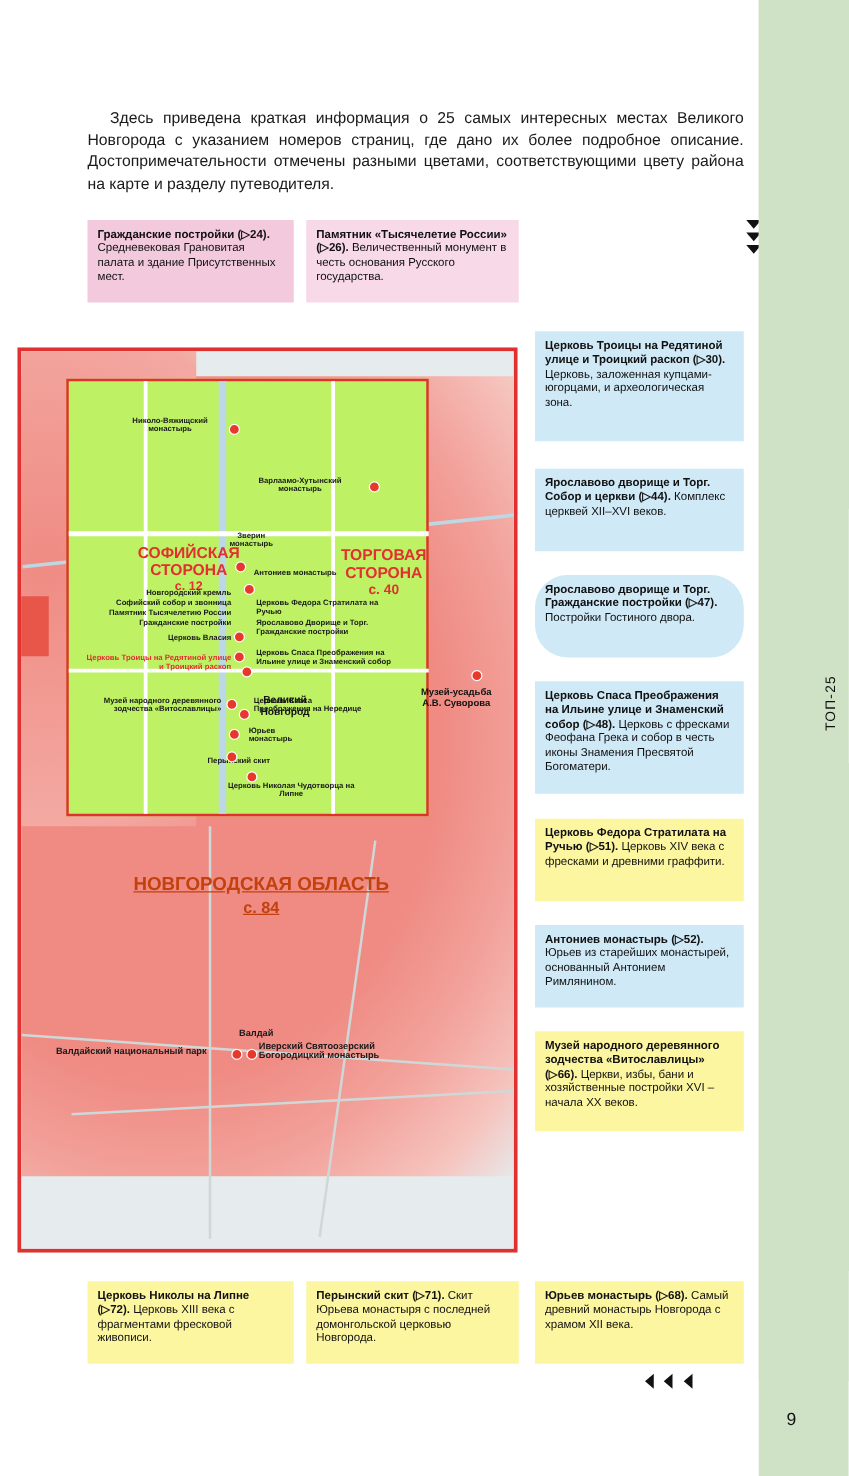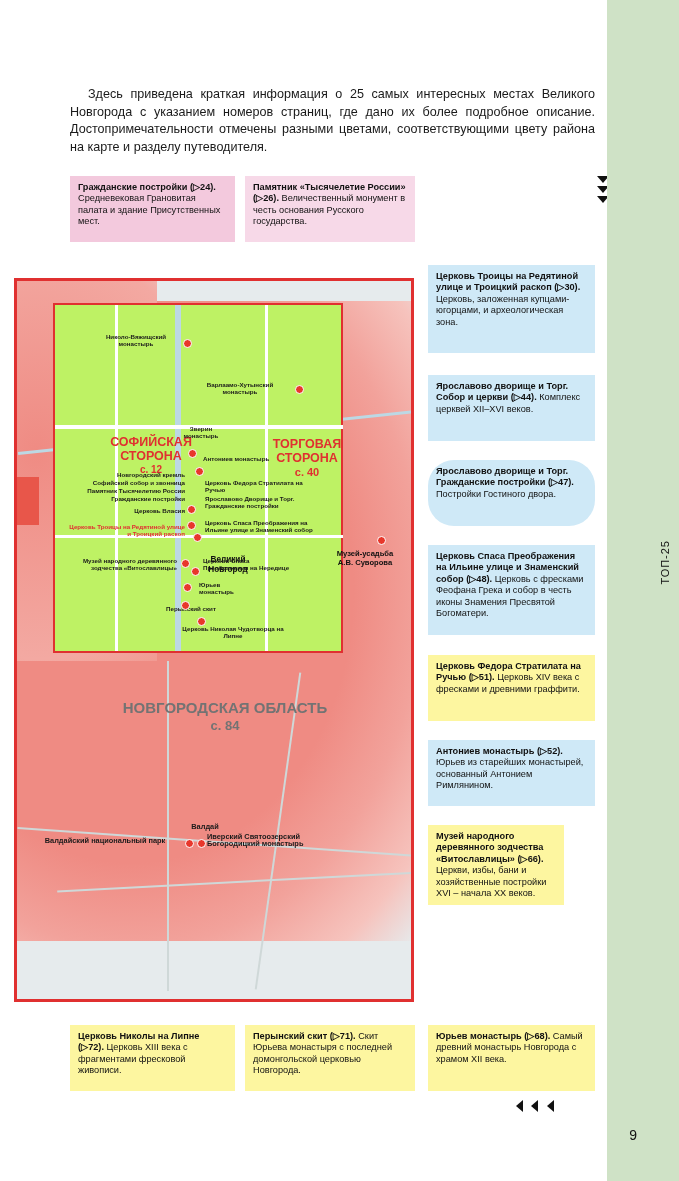--- a/index.html
+++ b/index.html
@@ -54,21 +54,21 @@
   #box-monument{ left:245px; top:176px; width:170px; height:66px; background:#f7d9e8; }
   #box-zverin  { left:428px; top:176px; width:167px; height:66px; background:#c9e4f2; }
 
   
   #box-troitsa { left:428px; top:265px; width:167px; height:88px;  background:#cfe9f7; }
   #box-yaro1   { left:428px; top:375px; width:167px; height:66px;  background:#cfe9f7; }
   #box-yaro2   { left:428px; top:460px; width:167px; height:66px;  background:#cfe9f7;border-radius:26px; }
   #box-spasa   { left:428px; top:545px; width:167px; height:90px;  background:#cfe9f7; }
   #box-fedora  { left:428px; top:655px; width:167px; height:66px;  background:#fdf6a0; }
   #box-antoniev{ left:428px; top:740px; width:167px; height:66px;  background:#cfe9f7; }
-  #box-vitoslav{ left:428px; top:825px; width:136px; height:80px;  background:#fdf6a0; }
+  #box-vitoslav{ left:428px; top:825px; width:167px; height:80px;  background:#fdf6a0; }
 
   
   #box-lipna   { left:70px;  top:1025px; width:165px; height:66px; background:#fdf6a0; }
   #box-peryn   { left:245px; top:1025px; width:170px; height:66px; background:#fdf6a0; }
   #box-yuriev  { left:428px; top:1025px; width:167px; height:66px; background:#fdf6a0; }
 
   
   .chev-col { position:absolute; left:597px; top:176px; width:14px; }
   .chev {
     display:block; width:0; height:0;
@@ -107,21 +107,21 @@
   .riv { position:absolute; background:#bcd8e4; }
 
   .map-label { position:absolute; font-size:6.2px; line-height:7.4px; color:#1a1a1a; text-align:center; font-weight:bold; }
   .dot {
     position:absolute; width:9px; height:9px; border-radius:50%;
     background:#e8372b; border:1.5px solid #ffffff;
   }
   .side-title { position:absolute; font-weight:bold; text-align:center; }
   #sofia-title { left:38px; top:130px; width:116px; font-size:12.5px; color:#e03030; line-height:14px; }
   #torg-title  { left:196px; top:132px; width:112px; font-size:12.5px; color:#e03030; line-height:14px; }
-  #oblast-title{ left:58px;  top:418px; width:300px; font-size:15px; color:#737373; line-height:18px; }
+  #oblast-title{ left:42px;  top:418px; width:300px; font-size:15px; color:#c2410c; line-height:18px;text-decoration:underline; }
   #suvorov-lbl { left:300px; top:268px; width:96px; font-size:7.6px; color:#111; font-weight:bold; line-height:9px; }
   #velikiy-lbl { left:128px; top:250px; width:90px; font-size:8.2px; color:#111; font-weight:bold; line-height:9.5px; }
 
   .leg-red { color:#e03030; }
 </style>
 </head>
 <body>
 
 <div class="content">
 

